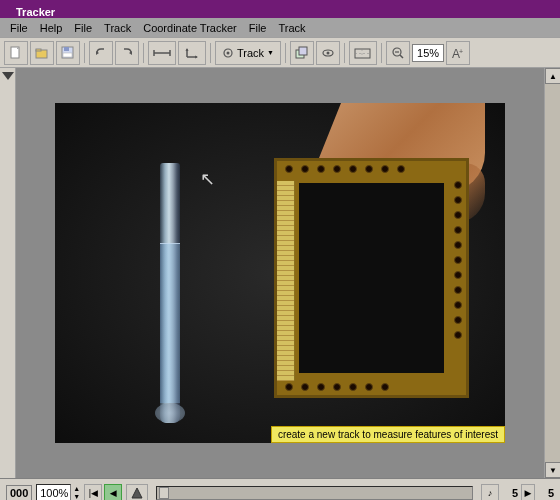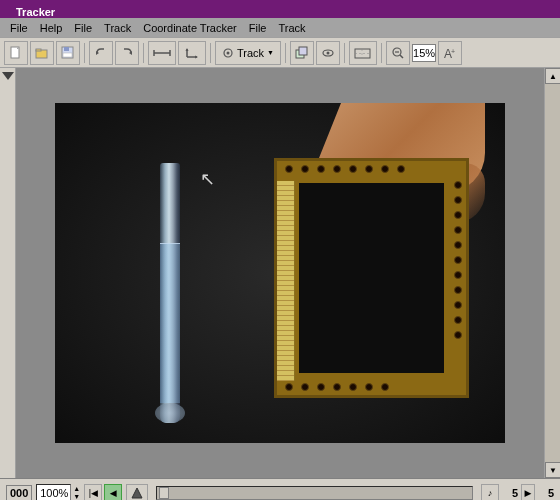--- a/index.html
+++ b/index.html
@@ -414,21 +414,21 @@
   <div class="toolbar-separator"></div>
 
   <button class="toolbar-btn" title="Zoom Out">
     <svg width="14" height="14">
       <circle cx="6" cy="6" r="4" fill="none" stroke="#555" stroke-width="1.2"></circle>
       <line x1="4" y1="6" x2="8" y2="6" stroke="#555" stroke-width="1.2"></line>
       <line x1="9" y1="9" x2="12" y2="12" stroke="#555" stroke-width="1.5"></line>
     </svg>
   </button>
   <div class="toolbar-zoom">
-    <input type="text" style="width: 24px; height: 18px; font-size: 11px; text-align: center; border: 1px solid rgb(128, 128, 128);" value="15%">
+    <input type="text" style="width: 32px; height: 18px; font-size: 11px; text-align: center; border: 1px solid rgb(128, 128, 128);" value="15%">
   </div>
   <button class="toolbar-btn" title="Zoom In">
     <svg width="14" height="14">
       <text x="1" y="12" font-size="12" fill="#555">A</text>
       <text x="8" y="8" font-size="7" fill="#555">+</text>
     </svg>
   </button>
 </div>
 
 <div id="main-area">
@@ -519,20 +519,23 @@
           </div>
 
           <div style="position:absolute; left:0; bottom:0; width:30px; height:20px;
                background: radial-gradient(ellipse, rgba(160,180,200,0.7) 0%, rgba(100,120,140,0.5) 100%);
                border-radius: 50%;">
           </div>
         </div>
 
         <div style="position:absolute; left:145px; top:65px; font-size:18px; color:white; opacity:0.8;">↖</div>
 
+        <div class="status-overlay">
+          <span>create a new track to measure features of interest</span>
+        </div>
       </div>
     </div>
   </div>
 
   <div id="right-scrollbar">
     <div class="scroll-btn">
       <span>▲</span>
     </div>
     <div class="scroll-track"></div>
     <div class="scroll-btn">

